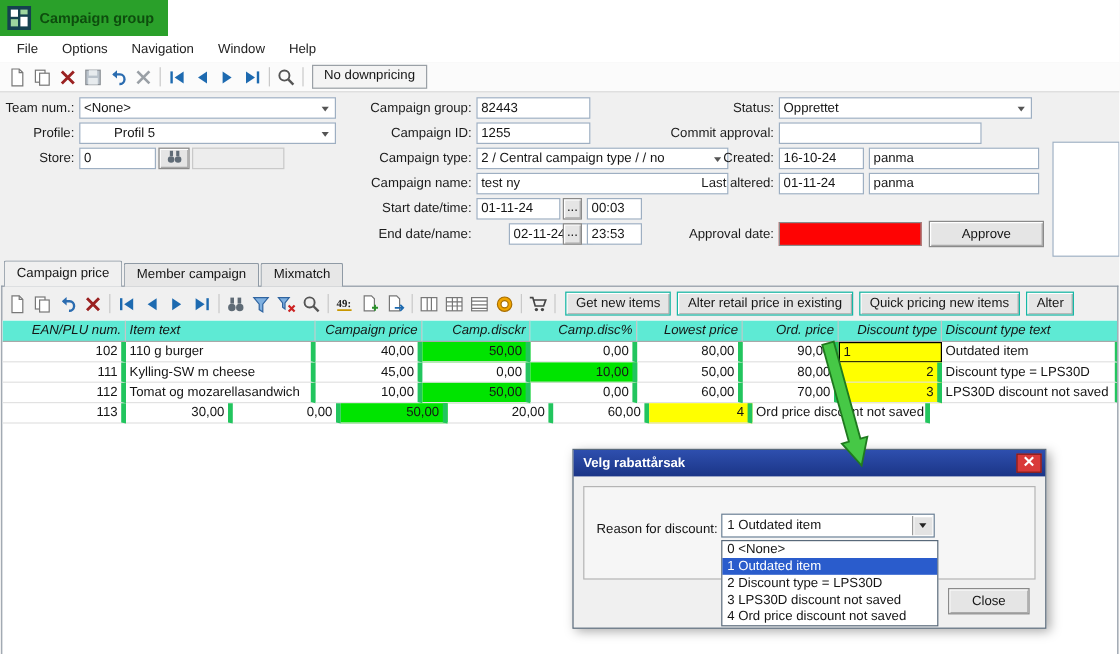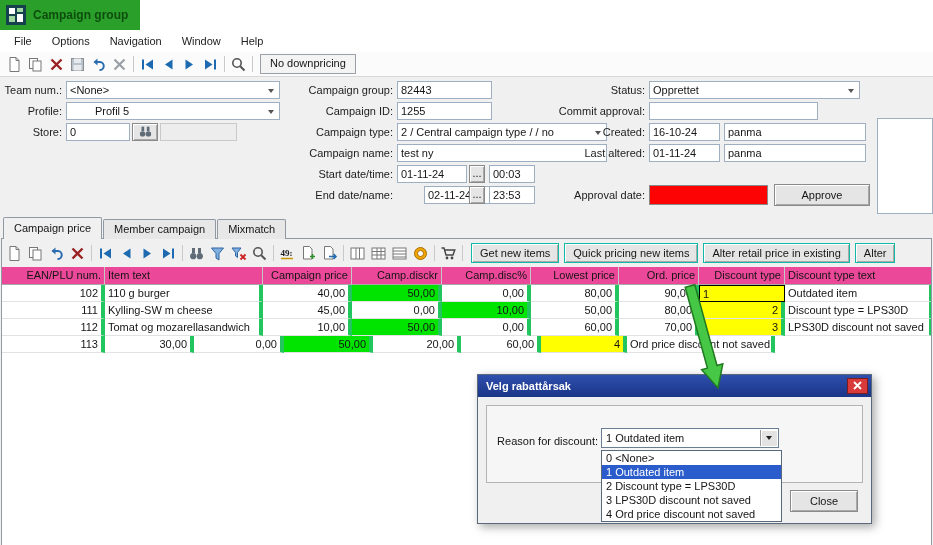--- a/index.html
+++ b/index.html
@@ -39,21 +39,21 @@
   .tab.active{background:#f0f0f0;height:21px;line-height:21px;}
   .tabpanel{position:absolute;left:1px;top:238px;width:931px;height:307px;background:#f0f0f0;border:1px solid #8f9aa5;border-bottom:none;box-sizing:border-box;overflow:hidden;}
   .toolbar2{position:absolute;left:2px;top:2px;right:0;height:24px;display:flex;align-items:center;white-space:nowrap;overflow:hidden;}
   .tbtn{height:20px;line-height:18px;padding:0 8px;margin-left:5px;background:#e5e5e5;border:1px solid #14b8a6;box-shadow:inset 1px 1px 0 #fff, inset -1px -1px 0 #a9a9a9;display:inline-block;box-sizing:border-box;white-space:nowrap;flex:0 0 auto;}
 
   
   .grid{position:absolute;left:0;top:28px;width:929px;bottom:0;background:#ffffff;overflow:hidden;}
   .grow{display:flex;height:17px;}
   .grow.ghead{height:18px;}
   .gcell{box-sizing:border-box;border-right:4px solid #22c55e;border-bottom:1px solid #e2e2e2;padding:0 3px;line-height:16px;overflow:hidden;white-space:nowrap;flex:0 0 auto;}
-  .ghead .gcell{background:#ec4899;border-right:1px solid #c6c6c6;border-bottom:1px solid #a8a8a8;line-height:17px;}
+  .ghead .gcell{background:#5eead4;border-right:1px solid #c6c6c6;border-bottom:1px solid #a8a8a8;line-height:17px;font-style:italic;}
   .bg-yellow{background:#ffff00;}
   .bg-green{background:#00e400;}
   .cell-focus{border:1px solid #000 !important;text-align:left !important;}
 
   
   .dialog{position:absolute;left:477px;top:374px;width:393px;height:148px;background:#f0f0f0;border:1px solid #59697a;box-shadow:3px 3px 9px rgba(0,0,0,.35);z-index:10;}
   .dlg-title{position:absolute;left:0;top:0;right:0;height:22px;background:linear-gradient(#2e4fae,#1b3587);color:#fff;font-weight:bold;line-height:22px;padding-left:8px;box-sizing:border-box;}
   .dlg-close{position:absolute;right:3px;top:3px;width:21px;height:16px;background:#d93a3a;border:1px solid #7d1c1c;display:flex;align-items:center;justify-content:center;box-sizing:border-box;}
   .dlg-group{position:absolute;left:8px;top:30px;width:377px;height:78px;background:#f6f6f6;border:1px solid #b4b4b4;box-sizing:border-box;}
   .dlg-label{position:absolute;left:8px;top:59px;width:112px;text-align:right;line-height:14px;white-space:nowrap;}
@@ -355,22 +355,22 @@
         <span class="tsep"></span>
         <span class="tico">
           <svg width="17" height="17" viewBox="0 0 17 17">
             <path d="M1.5 3h2.5l2 7h7l1.8-5H5" fill="none" stroke="#444" stroke-width="1.4"></path>
             <circle cx="7" cy="13" r="1.4" fill="#444"></circle>
             <circle cx="12" cy="13" r="1.4" fill="#444"></circle>
           </svg>
         </span>
         <span class="tsep"></span>
         <span class="tbtn">Get new items</span>
+        <span class="tbtn">Alter retail price in existing</span>
         <span class="tbtn">Quick pricing new items</span>
-        <span class="tbtn">Alter retail price in existing</span>
         <span class="tbtn">Alter</span>
       </div>
     <div class="grid" id="grid">
         <div class="grow ghead">
           <div class="gcell" style="width: 103px; text-align: right;">EAN/PLU num.</div>
           <div class="gcell" style="width: 158px; text-align: left;">Item text</div>
           <div class="gcell" style="width: 89px; text-align: right;">Campaign price</div>
           <div class="gcell" style="width: 90px; text-align: right;">Camp.disckr</div>
           <div class="gcell" style="width: 89px; text-align: right;">Camp.disc%</div>
           <div class="gcell" style="width: 88px; text-align: right;">Lowest price</div>

